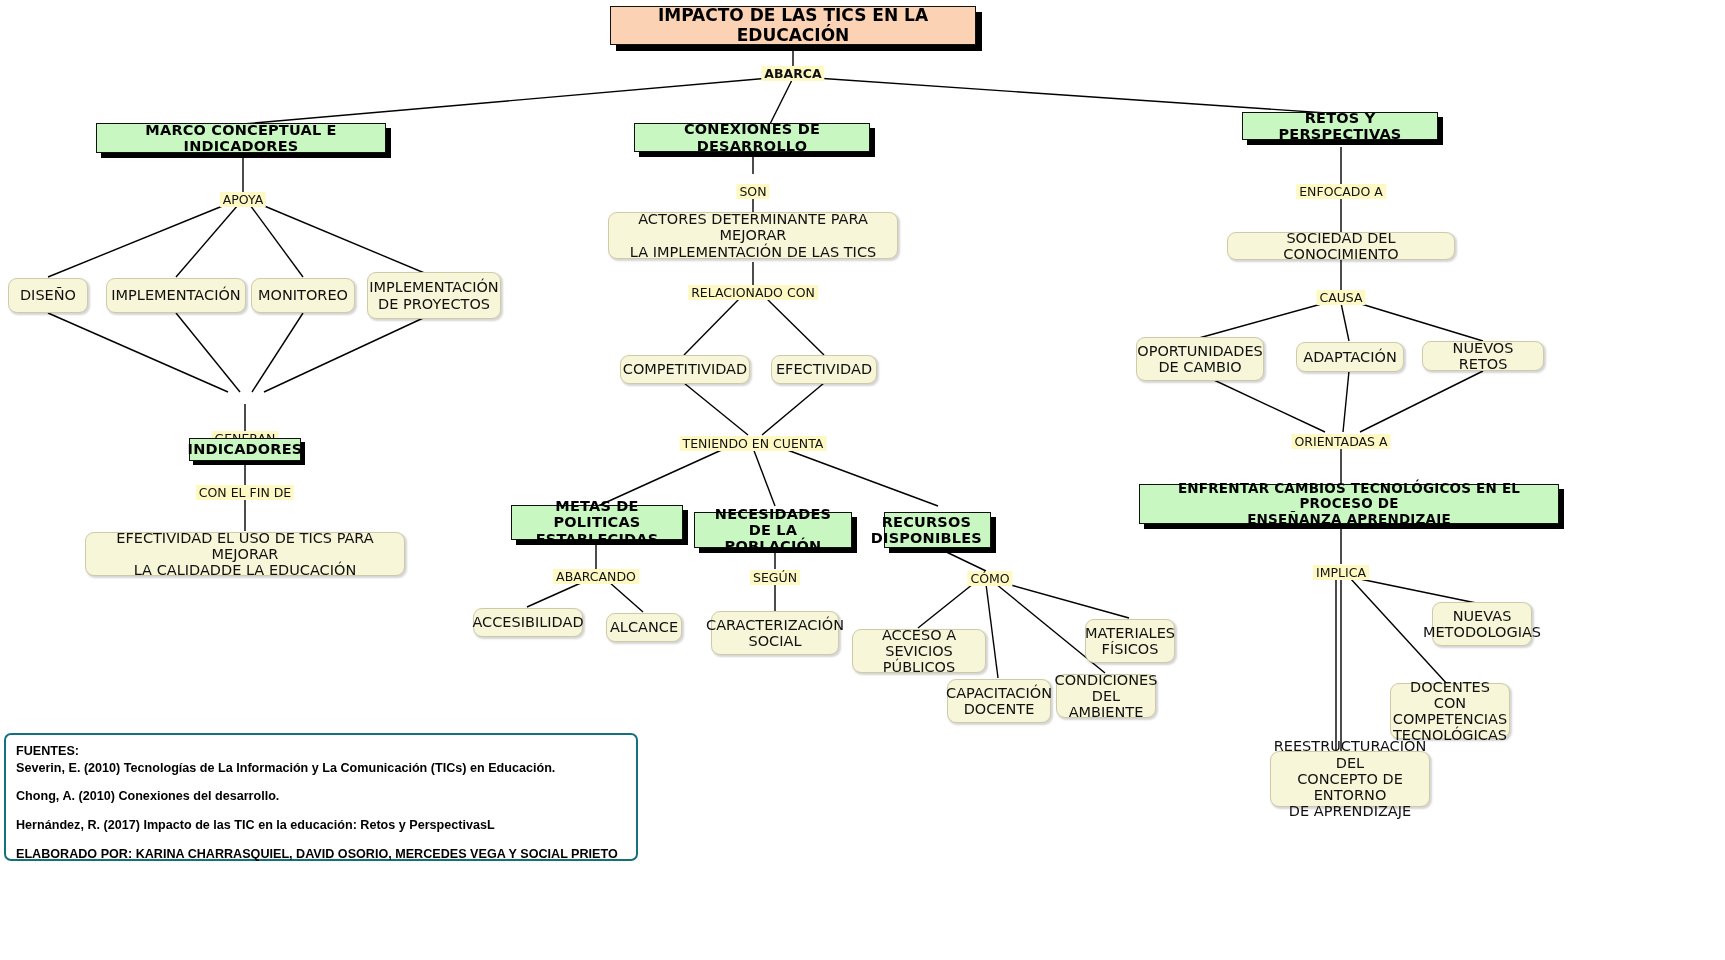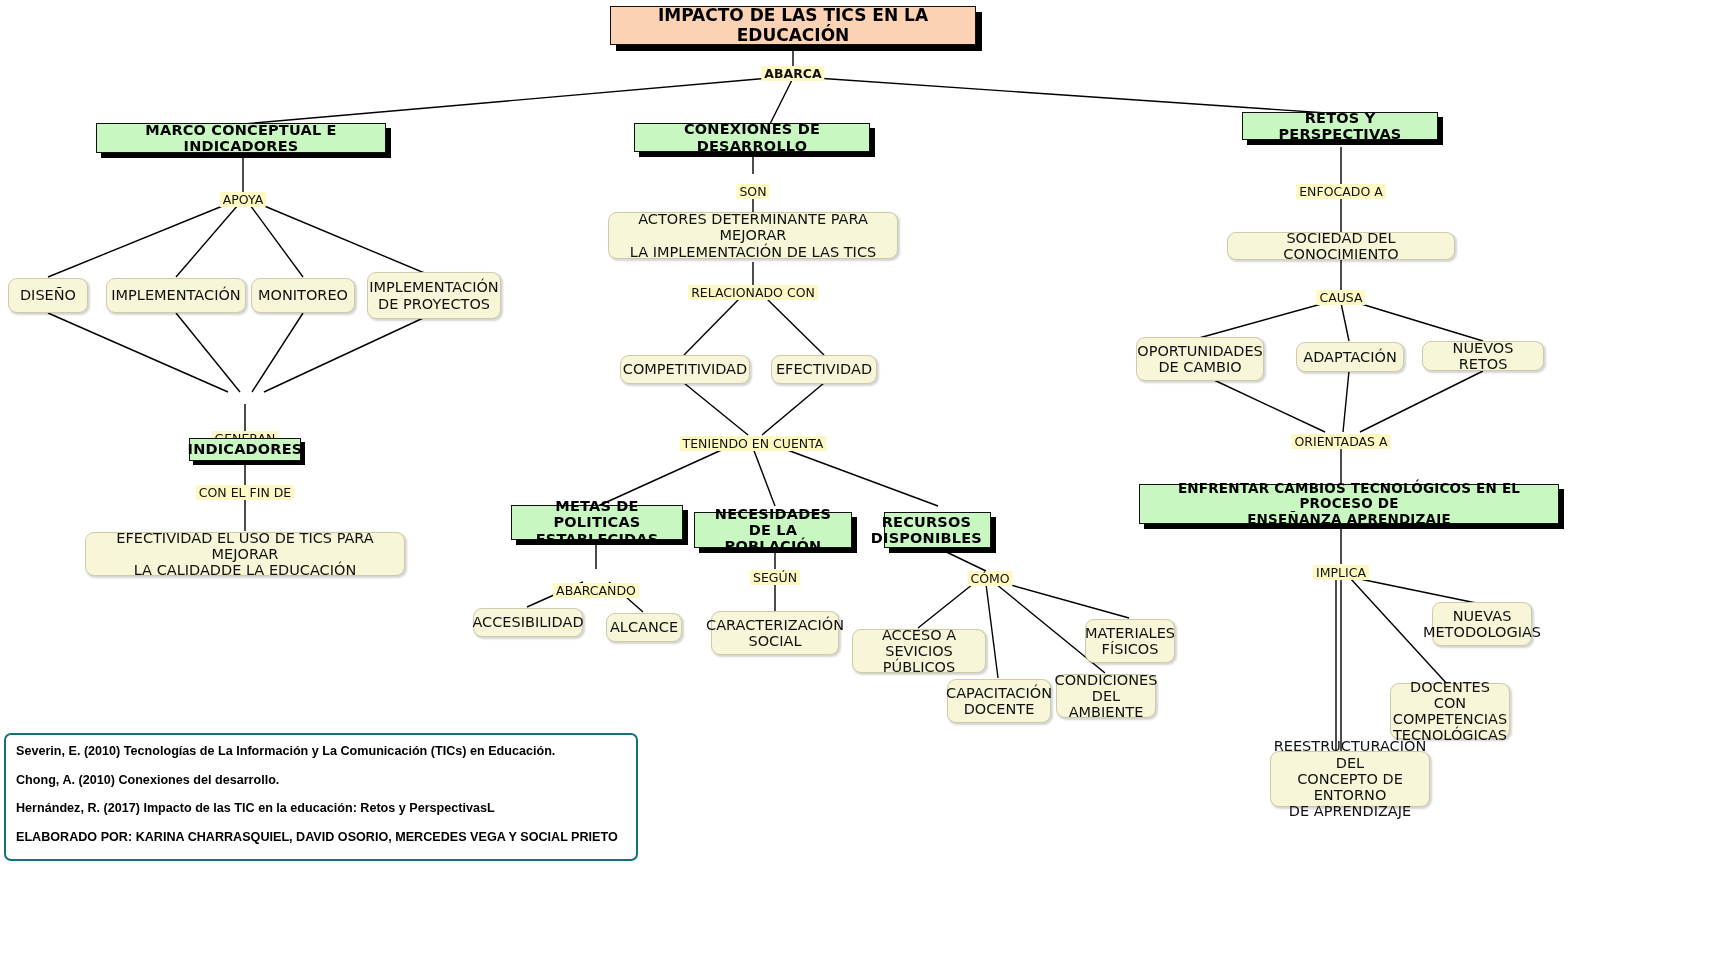--- a/index.html
+++ b/index.html
@@ -182,21 +182,21 @@
   </div>
   <div class="node n-green" style="left:694px;top:512px;width:158px;height:36px;white-space:pre-line;">
     <span>NECESIDADES DE LA
 POBLACIÓN</span>
   </div>
   <div class="node n-green" style="left:884px;top:512px;width:107px;height:36px;white-space:pre-line;justify-content:flex-end;">
     <span>RECURSOS
 DISPONIBLES</span>
   </div>
 
-  <div class="lbl" style="left:596px;top:583px;">ABARCANDO</div>
+  <div class="lbl" style="left:596px;top:569px;">ABARCANDO</div>
   <div class="lbl" style="left:775px;top:570px;">SEGÚN</div>
   <div class="lbl" style="left:990px;top:571px;">CÓMO</div>
 
   <div class="node n-yellow" style="left:473px;top:608px;width:110px;height:29px;">
     <span>ACCESIBILIDAD</span>
   </div>
   <div class="node n-yellow" style="left:606px;top:613px;width:76px;height:29px;">
     <span>ALCANCE</span>
   </div>
   <div class="node n-yellow" style="left:711px;top:611px;width:128px;height:44px;white-space:pre-line;">
@@ -258,19 +258,20 @@
 CONCEPTO DE ENTORNO
 DE APRENDIZAJE</span>
   </div>
   <div class="node n-yellow" style="left:1390px;top:683px;width:120px;height:56px;white-space:pre-line;">
     <span>DOCENTES CON
 COMPETENCIAS
 TECNOLÓGICAS</span>
   </div>
 
   <div class="sources">
+    <p class="hdr">FUENTES:</p>
     <p>Severin, E. (2010) Tecnologías de La Información y La Comunicación (TICs) en Educación.</p>
     <p>Chong, A. (2010) Conexiones del desarrollo.</p>
     <p>Hernández, R. (2017) Impacto de las TIC en la educación: Retos y PerspectivasL</p>
     <p>ELABORADO POR: KARINA CHARRASQUIEL, DAVID OSORIO, MERCEDES VEGA Y SOCIAL PRIETO</p>
   </div>
 
 </div>
 
 </body></html>

